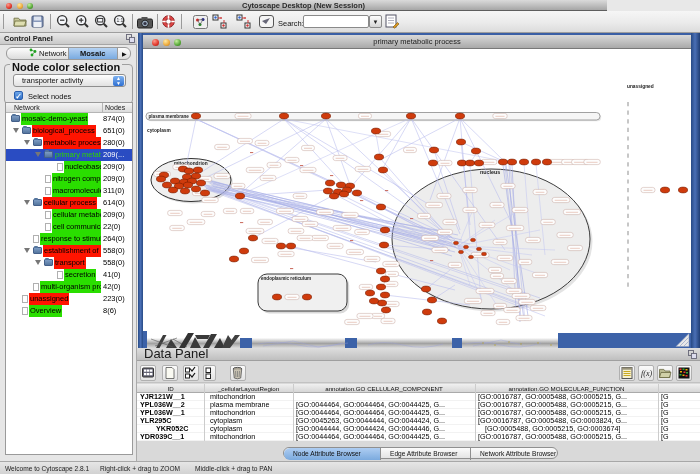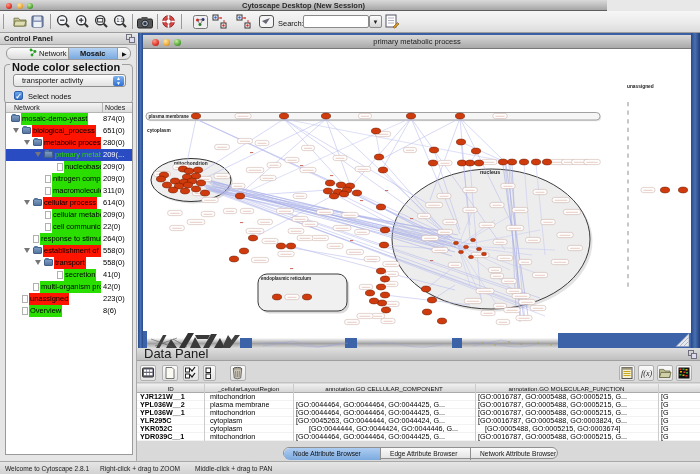--- a/index.html
+++ b/index.html
@@ -847,23 +847,23 @@
         <span class="dcell" style="left:524px;width:38px">[G</span>
       </div>
       <div class="drow" style="top:33px">
         <span class="dcell" style="left:3px;width:62px;font-weight:bold">YLR295C</span>
         <span class="dcell" style="left:73px;width:80px">cytoplasm</span>
         <span class="dcell" style="left:159px;width:178px">[GO:0045263, GO:0044444, GO:0044424, G...</span>
         <span class="dcell" style="left:341px;width:178px">[GO:0016787, GO:0005488, GO:0003824, G...</span>
         <span class="dcell" style="left:524px;width:38px">[G</span>
       </div>
       <div class="drow" style="top:41px">
-        <span class="dcell" style="left:3px;width:62px;font-weight:bold">YKR052C</span>
+        <span class="dcell" style="left:19px;width:62px;font-weight:bold">YKR052C</span>
         <span class="dcell" style="left:73px;width:80px">cytoplasm</span>
-        <span class="dcell" style="left:172px;width:151px">[GO:0044444, GO:0044424, GO:0044446, G...</span>
+        <span class="dcell" style="left:159px;width:151px">[GO:0044444, GO:0044424, GO:0044446, G...</span>
         <span class="dcell" style="left:348px;width:178px">[GO:0005488, GO:0005215, GO:0003674]</span>
         <span class="dcell" style="left:524px;width:38px">[G</span>
       </div>
       <div class="drow" style="top:49px">
         <span class="dcell" style="left:3px;width:62px;font-weight:bold">YDR039C__1</span>
         <span class="dcell" style="left:73px;width:80px">mitochondrion</span>
         <span class="dcell" style="left:159px;width:178px">[GO:0044464, GO:0044464, GO:0044425, G...</span>
         <span class="dcell" style="left:341px;width:178px">[GO:0016787, GO:0005488, GO:0005215, G...</span>
         <span class="dcell" style="left:524px;width:38px">[G</span>
       </div>

